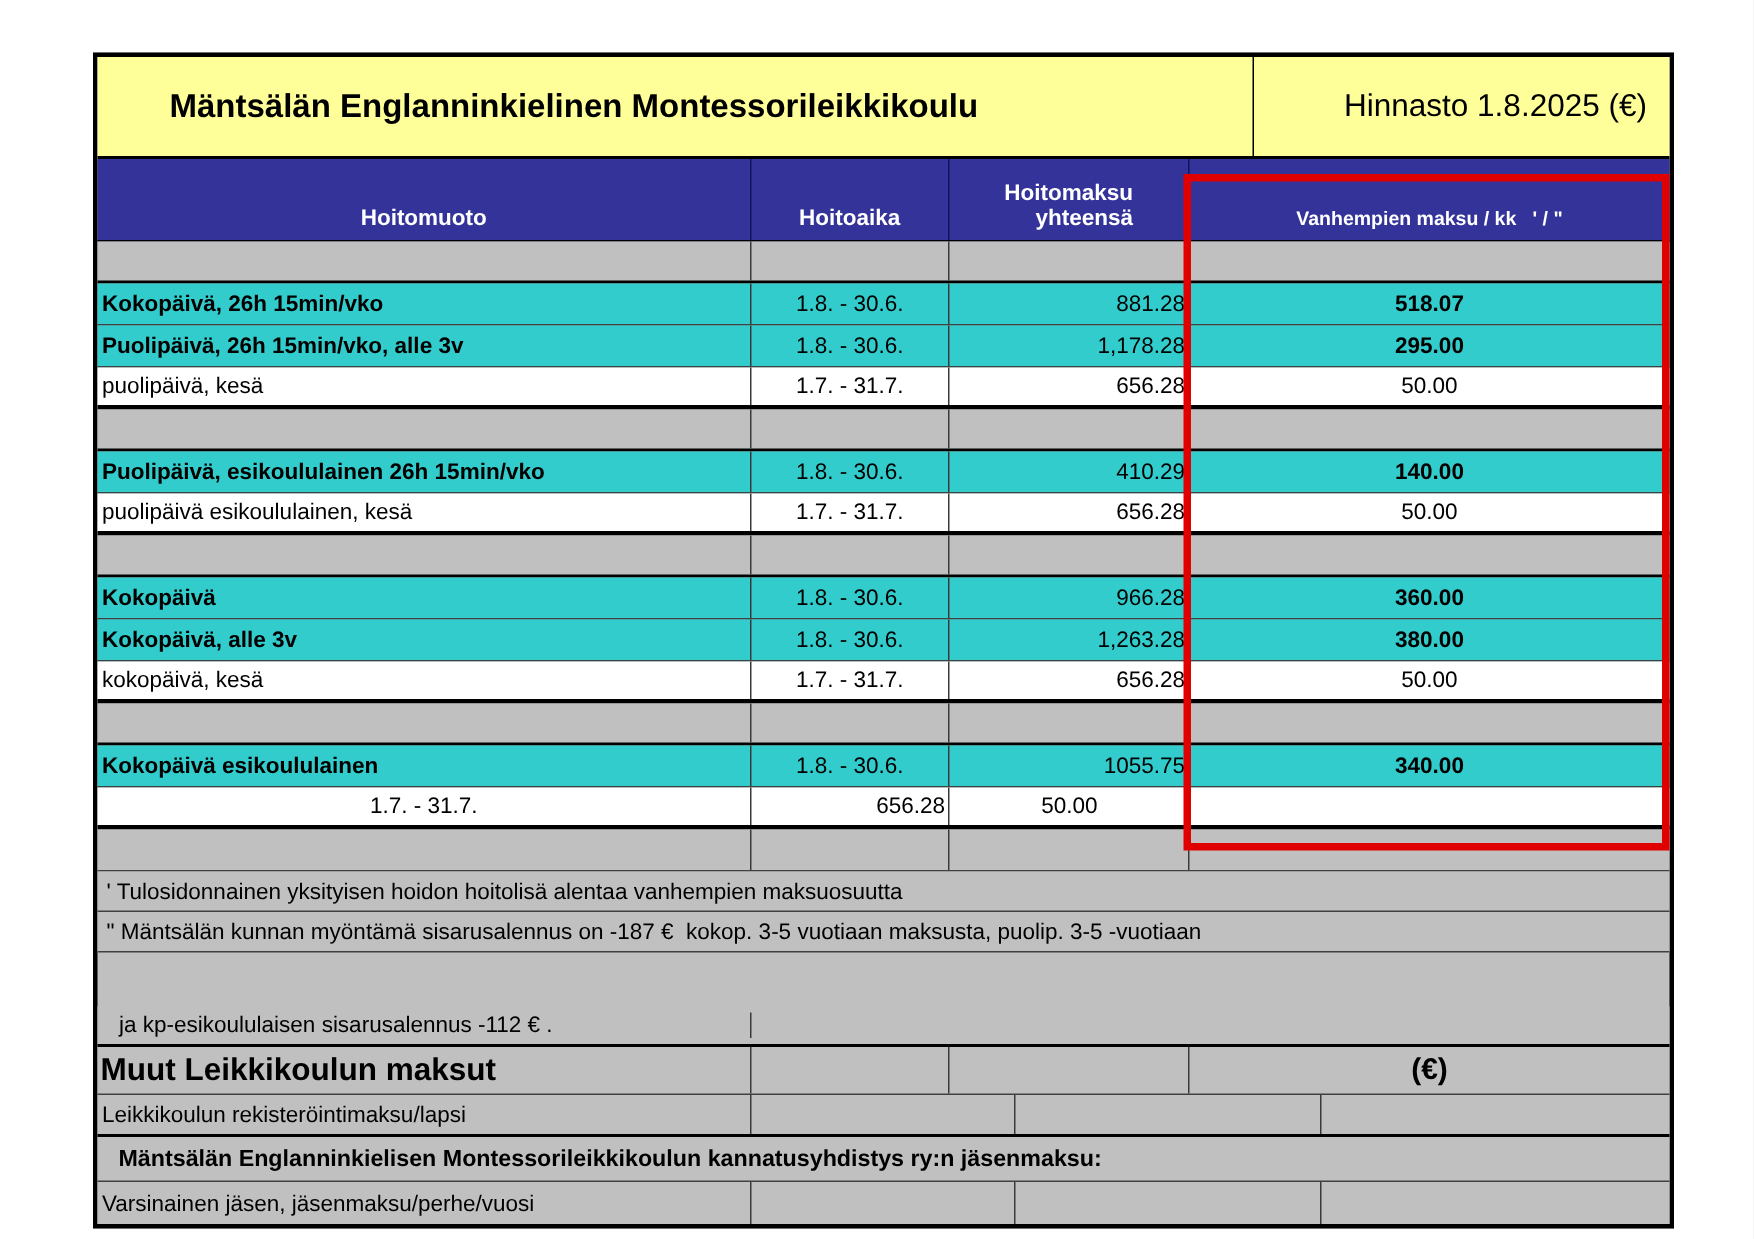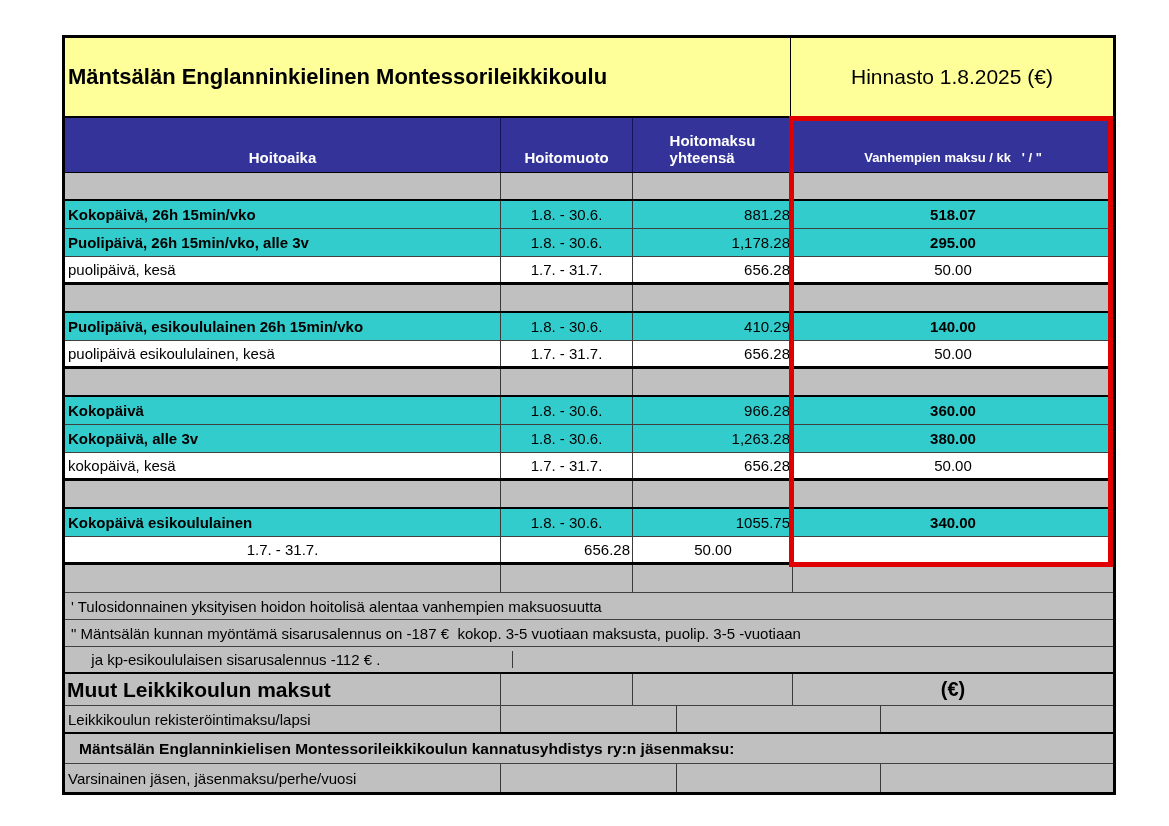--- a/index.html
+++ b/index.html
@@ -1,32 +1,32 @@
 <!DOCTYPE html>
 <html style="--yellow: #ffff99; --blue: #333399; --teal: #33cccc; --gray: #c0c0c0; --red: #e10000;"><head>
 <meta charset="utf-8">
 <style>
   html,body{margin:0;padding:0;background:#ffffff;}
   .page{position:relative;width:1169px;height:826px;background:#ffffff;overflow:hidden;
         font-family:"Liberation Sans", sans-serif;color:#000;}
   .sheet{position:absolute;left:62px;top:35px;width:1048px;border:3px solid #000;background:#c0c0c0;}
 
   
-  .title-row{display:grid;grid-template-columns:726px 322px;height:80px;background:var(--yellow);
-             border-bottom:2px solid #000;box-sizing:border-box;}
+  .title-row{display:grid;grid-template-columns:726px 322px;height:68px;background:var(--yellow);
+             border-bottom:2px solid #000;box-sizing:border-box;padding-left:45px;}
   .title-left{display:flex;align-items:center;padding-left:3px;font-size:22px;font-weight:bold;
               border-right:1px solid #000;box-sizing:border-box;}
   .title-right{display:flex;align-items:center;justify-content:center;font-size:21px;}
 
   
   .head-row{display:grid;grid-template-columns:436px 132px 160px 320px;height:55px;
             background:var(--blue);color:#fff;border-bottom:1px solid #000;box-sizing:border-box;}
   .head-row>div{display:flex;align-items:flex-end;justify-content:center;padding-bottom:6px;
                 font-weight:bold;font-size:15px;border-right:1px solid #14145a;box-sizing:border-box;
-                text-align:left;white-space:pre-line;line-height:1.15;}
+                text-align:right;white-space:pre-line;line-height:1.15;}
   .head-row>div:last-child{border-right:none;font-size:13px;white-space:pre-wrap;}
 
   
   .grid-row{display:grid;grid-template-columns:436px 132px 160px 320px;height:28px;
             border-bottom:1px solid #404040;box-sizing:border-box;font-size:15px;}
   .grid-row>div{display:flex;align-items:center;border-right:1px solid #3a3a3a;box-sizing:border-box;
                 overflow:visible;white-space:nowrap;}
   .grid-row>div:last-child{border-right:none;}
   .c-label{padding-left:3px;}
   .c-period{justify-content:center;}
@@ -35,22 +35,22 @@
   .row.highlight{background:var(--teal);}
   .row.highlight .c-label,.row.highlight .c-fee{font-weight:bold;}
   .row.plain{background:#ffffff;}
   .row.spacer{background:var(--gray);}
   .row.before-group{border-bottom:2px solid #000;}
   .row.group-end{border-bottom:3px solid #000;}
 
   
   .note-row{height:27px;background:var(--gray);border-bottom:1px solid #404040;box-sizing:border-box;
             display:flex;align-items:center;font-size:15px;white-space:pre-wrap;padding-left:6px;}
-  .note-row.cells{display:grid;grid-template-columns:430px 132px 160px 320px;padding-left:18px;
-                  border-bottom:2px solid #000;}
+  .note-row.cells{display:grid;grid-template-columns:430px 132px 160px 320px;padding-left:6px;
+                  border-bottom:2px solid #000;margin-top:36px;}
   .note-row.cells>div{display:flex;align-items:center;border-right:1px solid #3a3a3a;
                       box-sizing:border-box;white-space:pre-wrap;}
   .note-row.cells>div:last-child{border-right:none;}
 
   
   .extra-head{height:32px;font-size:21px;font-weight:bold;}
   .extra-head .c-label{padding-left:2px;}
   .extra-head .c-fee{font-size:20px;}
   .extra-row .c-fee{justify-content:flex-end;padding-right:3px;font-weight:bold;}
   .extra-row{border-bottom:2px solid #000;gap:44px;}
@@ -68,22 +68,22 @@
 
 <div class="page">
   <div class="sheet">
 
     <div class="title-row">
       <div class="title-left">Mäntsälän Englanninkielinen Montessorileikkikoulu</div>
       <div class="title-right">Hinnasto 1.8.2025 (€)</div>
     </div>
 
     <div class="head-row">
+      <div>Hoitomuoto</div>
       <div>Hoitoaika</div>
-      <div>Hoitomuoto</div>
       <div>Hoitomaksu
 yhteensä</div>
       <div>Vanhempien maksu / kk   ' / "</div>
     </div>
 
     <div id="main-rows">
         <div class="grid-row row spacer before-group">
           <div class="c-label"></div>
           <div class="c-period"></div>
           <div class="c-total"></div>

